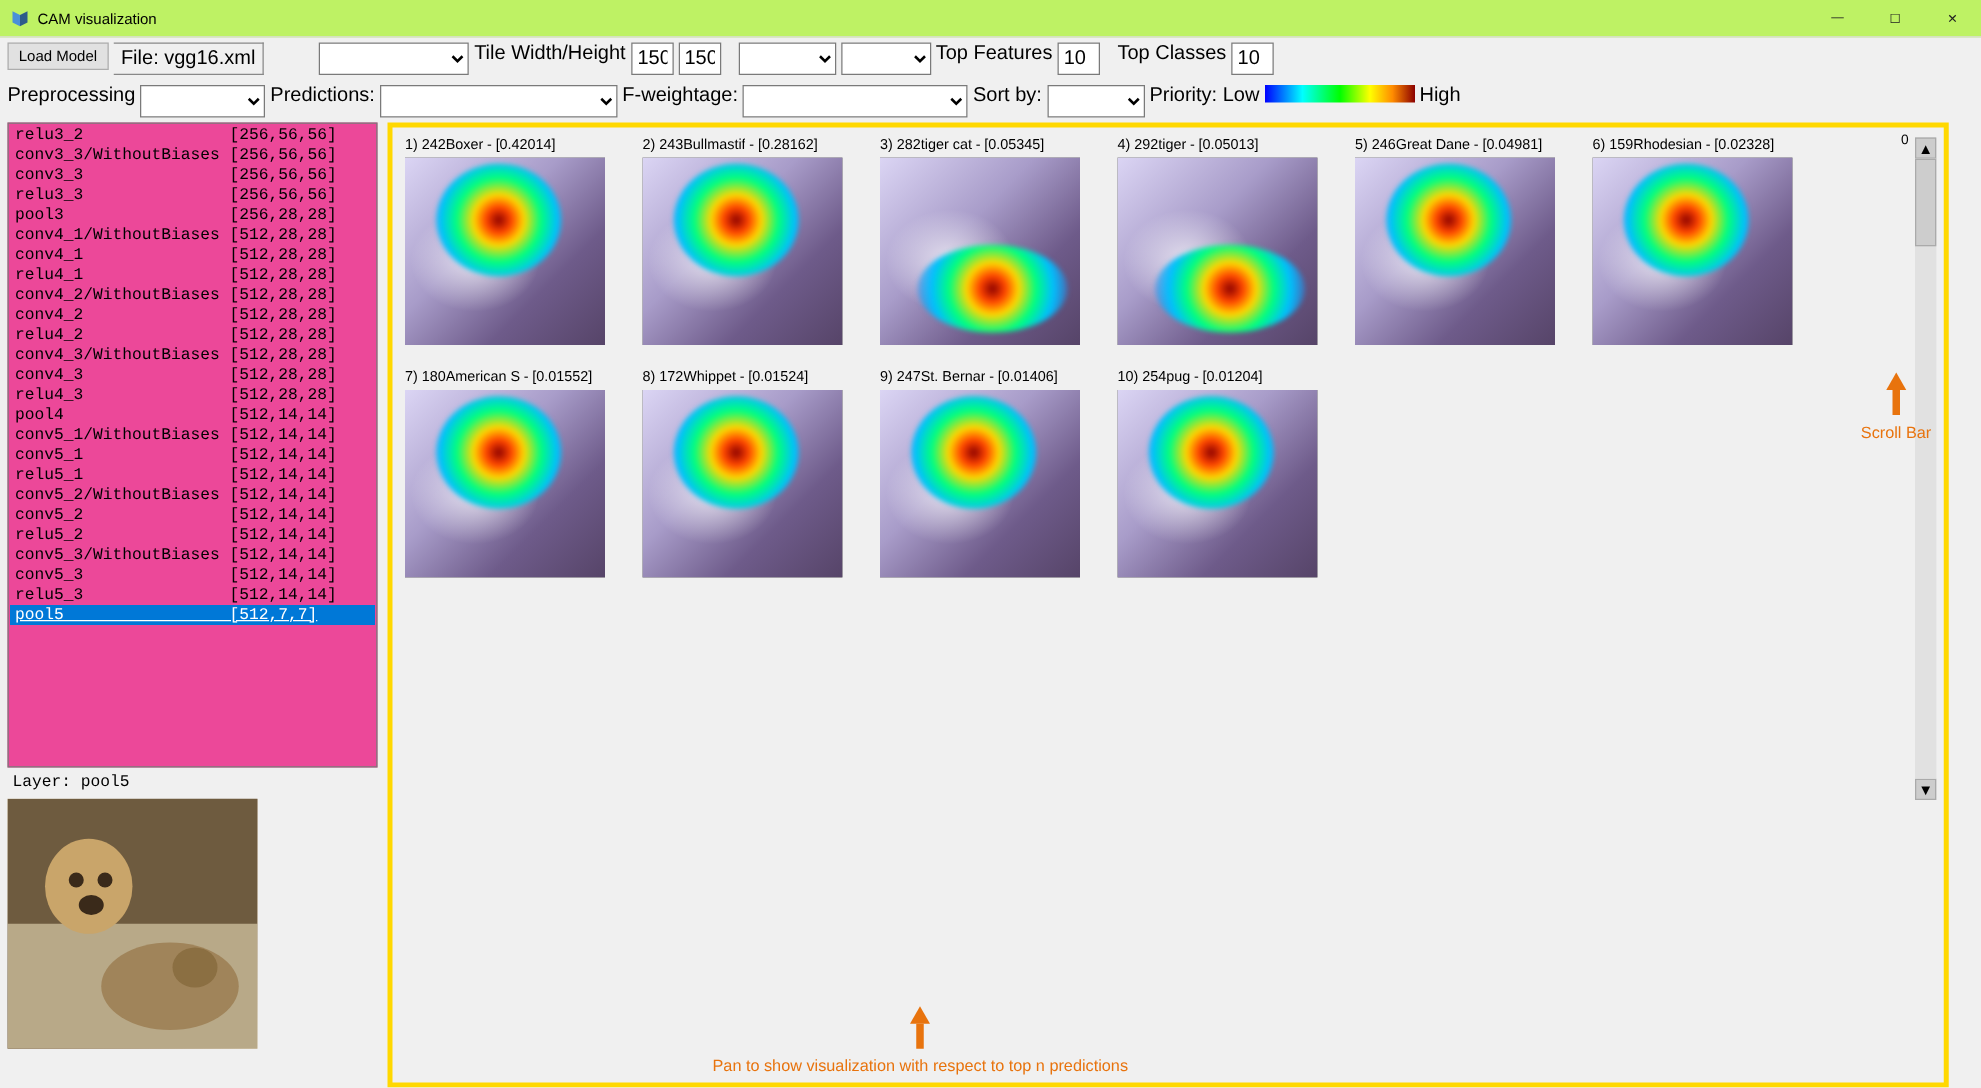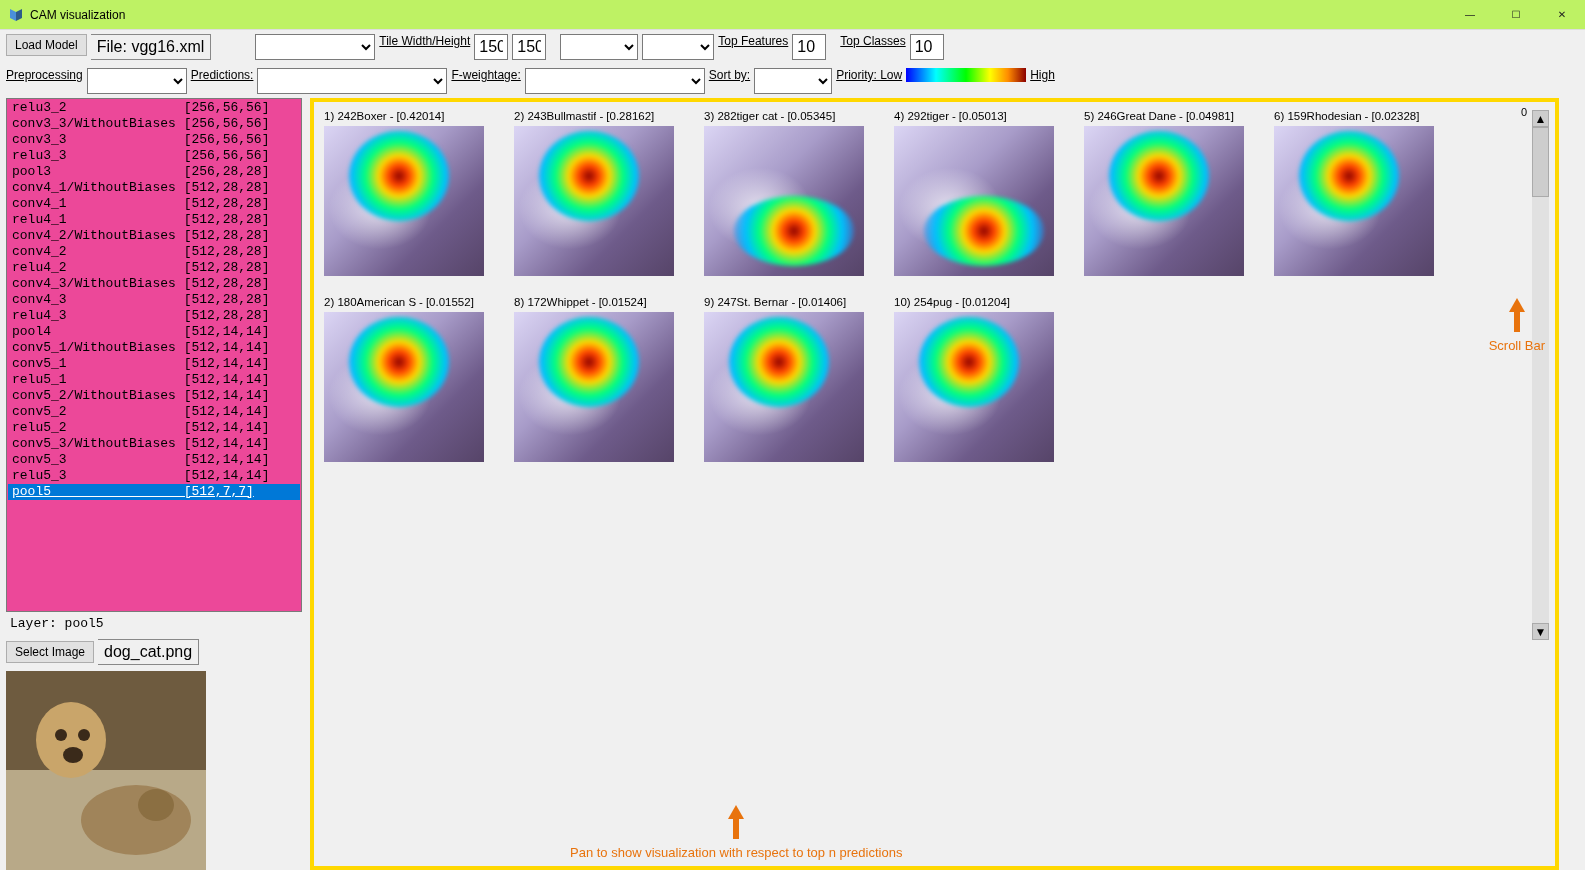--- a/index.html
+++ b/index.html
@@ -25,21 +25,21 @@
   .tb-btn { width: 46px; height: 30px; display:flex; align-items:center; justify-content:center; font-size:10px; color:#222;}
 
   .row { display:flex; gap:4px; padding:4px 6px; }
   button.win {
     background:#e1e1e1; border:1px solid #adadad; padding:2px 8px; font-size:12px;
     height:22px; cursor:pointer;
   }
   select.win, input.win {
     border:1px solid #7a7a7a; background:#fff; font-size:16px; height:22px; padding:12px 4px;
   }
-  label.lbl { font-size:12px; color:#000;text-decoration:underline; }
+  label.lbl { font-size:16px; color:#000; }
 
   .content { display:flex; height: calc(100% - 92px); padding: 0 6px 6px 6px; gap:8px;}
   .left-col { width: 296px; display:flex; flex-direction:column; }
   .layer-list {
     border:1px solid #7a7a7a; background:#ec4899; font-family:"Courier New",monospace;
     font-size:13px; height:516px; overflow:hidden; line-height:16px; padding:1px;
   }
   .layer-row { white-space:pre; padding:0 4px; cursor:pointer;}
   .layer-row.selected { background:#0078d7; color:#fff; text-decoration:underline;}
   .layer-label { padding:4px 4px 6px 4px; font-family:"Courier New",monospace; font-size:13px;}
@@ -182,24 +182,20 @@
         <div class="layer-row">conv5_2               [512,14,14]</div>
         <div class="layer-row">relu5_2               [512,14,14]</div>
         <div class="layer-row">conv5_3/WithoutBiases [512,14,14]</div>
         <div class="layer-row">conv5_3               [512,14,14]</div>
         <div class="layer-row">relu5_3               [512,14,14]</div>
         <div class="layer-row selected">pool5                 [512,7,7]</div>
       </div>
     <div class="layer-label">
       <span>Layer:  </span><span>pool5</span>
     </div>
-    <div class="file-row">
-      <button class="win">Select Image</button>
-      <span class="file-lbl">dog_cat.png</span>
-    </div>
     <div class="thumb cat-dog-thumb">
       <svg width="200" height="200" viewBox="0 0 200 200">
         <rect width="200" height="200" fill="#b8a988"></rect>
         <rect x="0" y="0" width="200" height="100" fill="#6e5b3f"></rect>
         <ellipse cx="65" cy="70" rx="35" ry="38" fill="#c9a56a"></ellipse>
         <ellipse cx="55" cy="65" rx="6" ry="6" fill="#3a2a1a"></ellipse>
         <ellipse cx="78" cy="65" rx="6" ry="6" fill="#3a2a1a"></ellipse>
         <ellipse cx="67" cy="85" rx="10" ry="8" fill="#3a2a1a"></ellipse>
         <ellipse cx="130" cy="150" rx="55" ry="35" fill="#a0845a"></ellipse>
         <ellipse cx="150" cy="135" rx="18" ry="16" fill="#8b6f42"></ellipse>
@@ -277,21 +273,21 @@
             <span class="dash"> - </span>
             <span>[0.02328]</span>
           </div>
           <div class="tile-img">
             <div class="base-img"></div>
             <div class="jet-blob" style="left: 25px; top: 5px;"></div>
           </div>
         </div>
         <div class="tile">
           <div class="tile-cap">
-            <span class="idx">2) 180 </span>
+            <span class="idx">7) 180 </span>
             <span class="name">American S</span>
             <span class="dash"> - </span>
             <span>[0.01552]</span>
           </div>
           <div class="tile-img">
             <div class="base-img"></div>
             <div class="jet-blob" style="left: 25px; top: 5px;"></div>
           </div>
         </div>
         <div class="tile">

